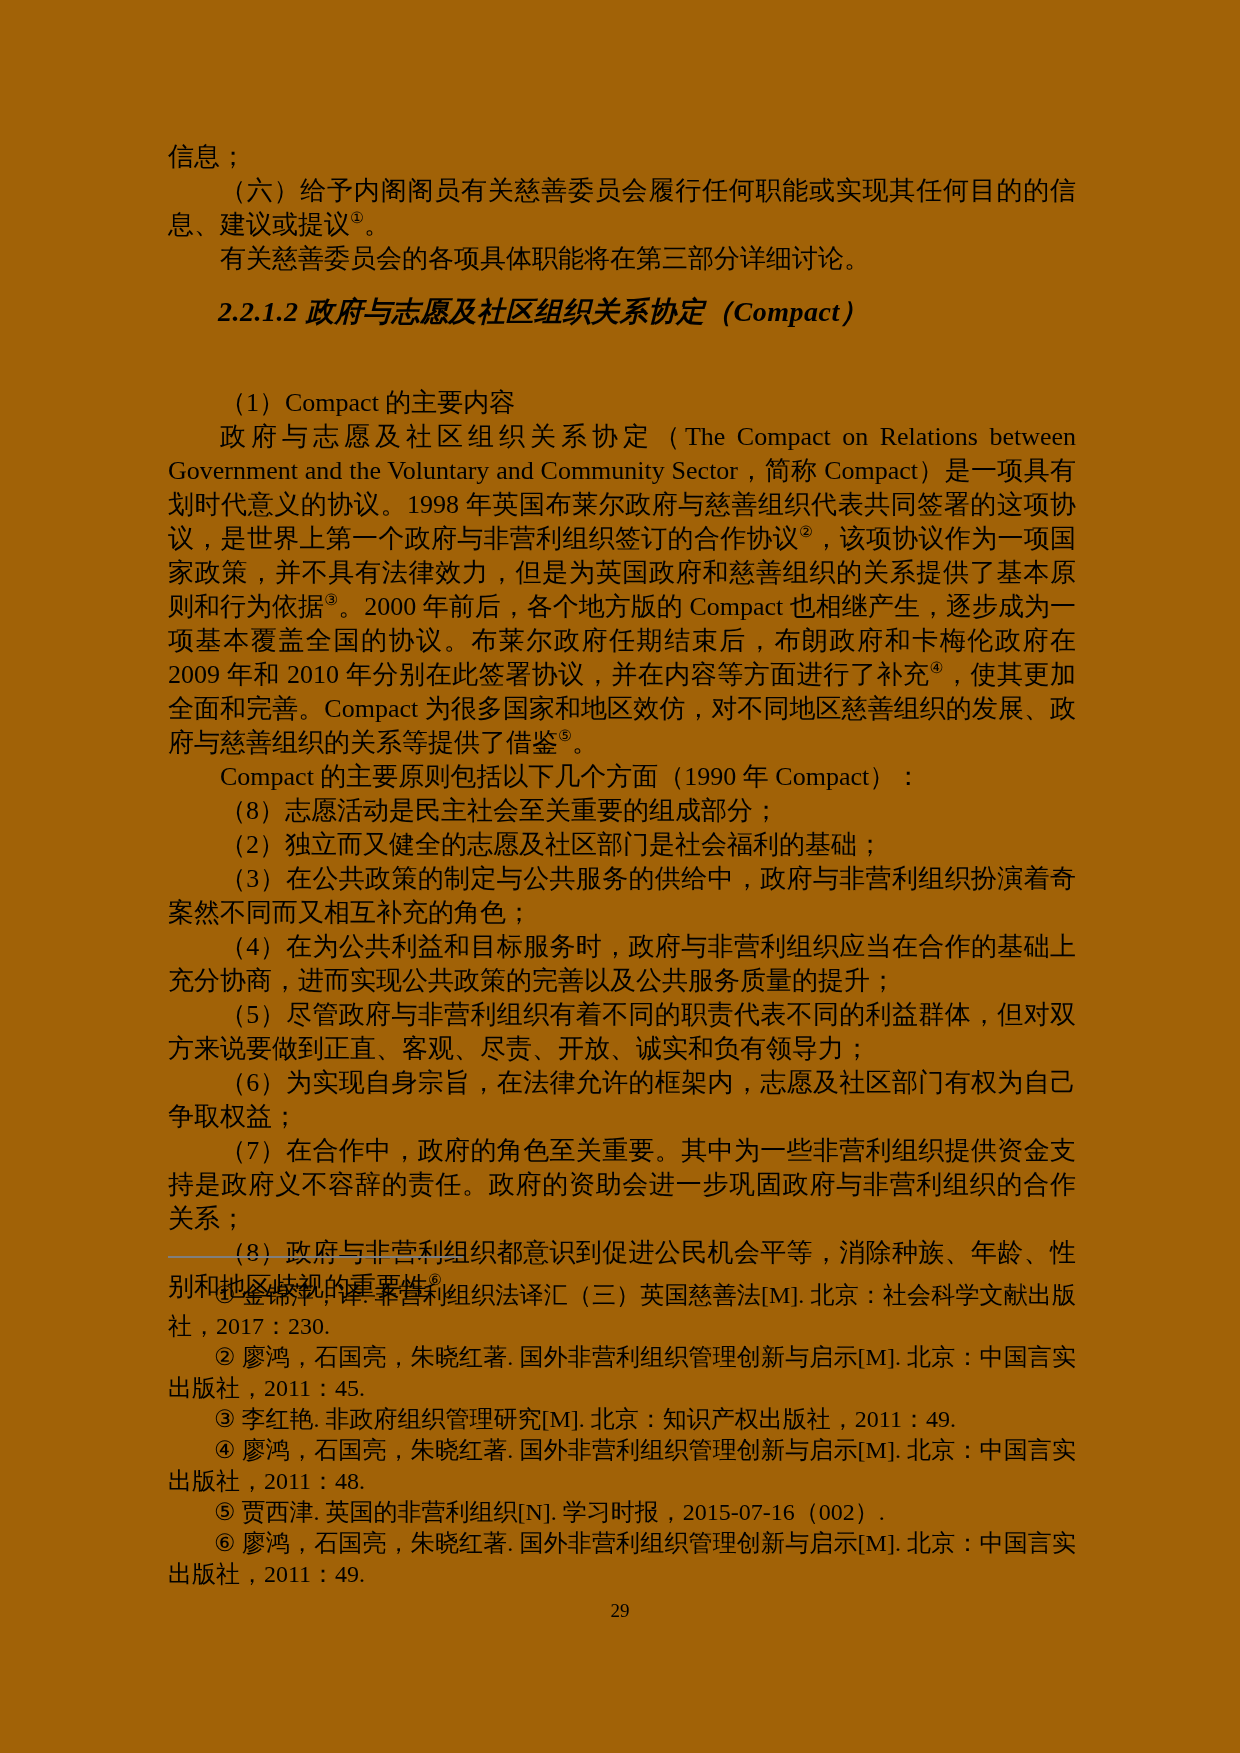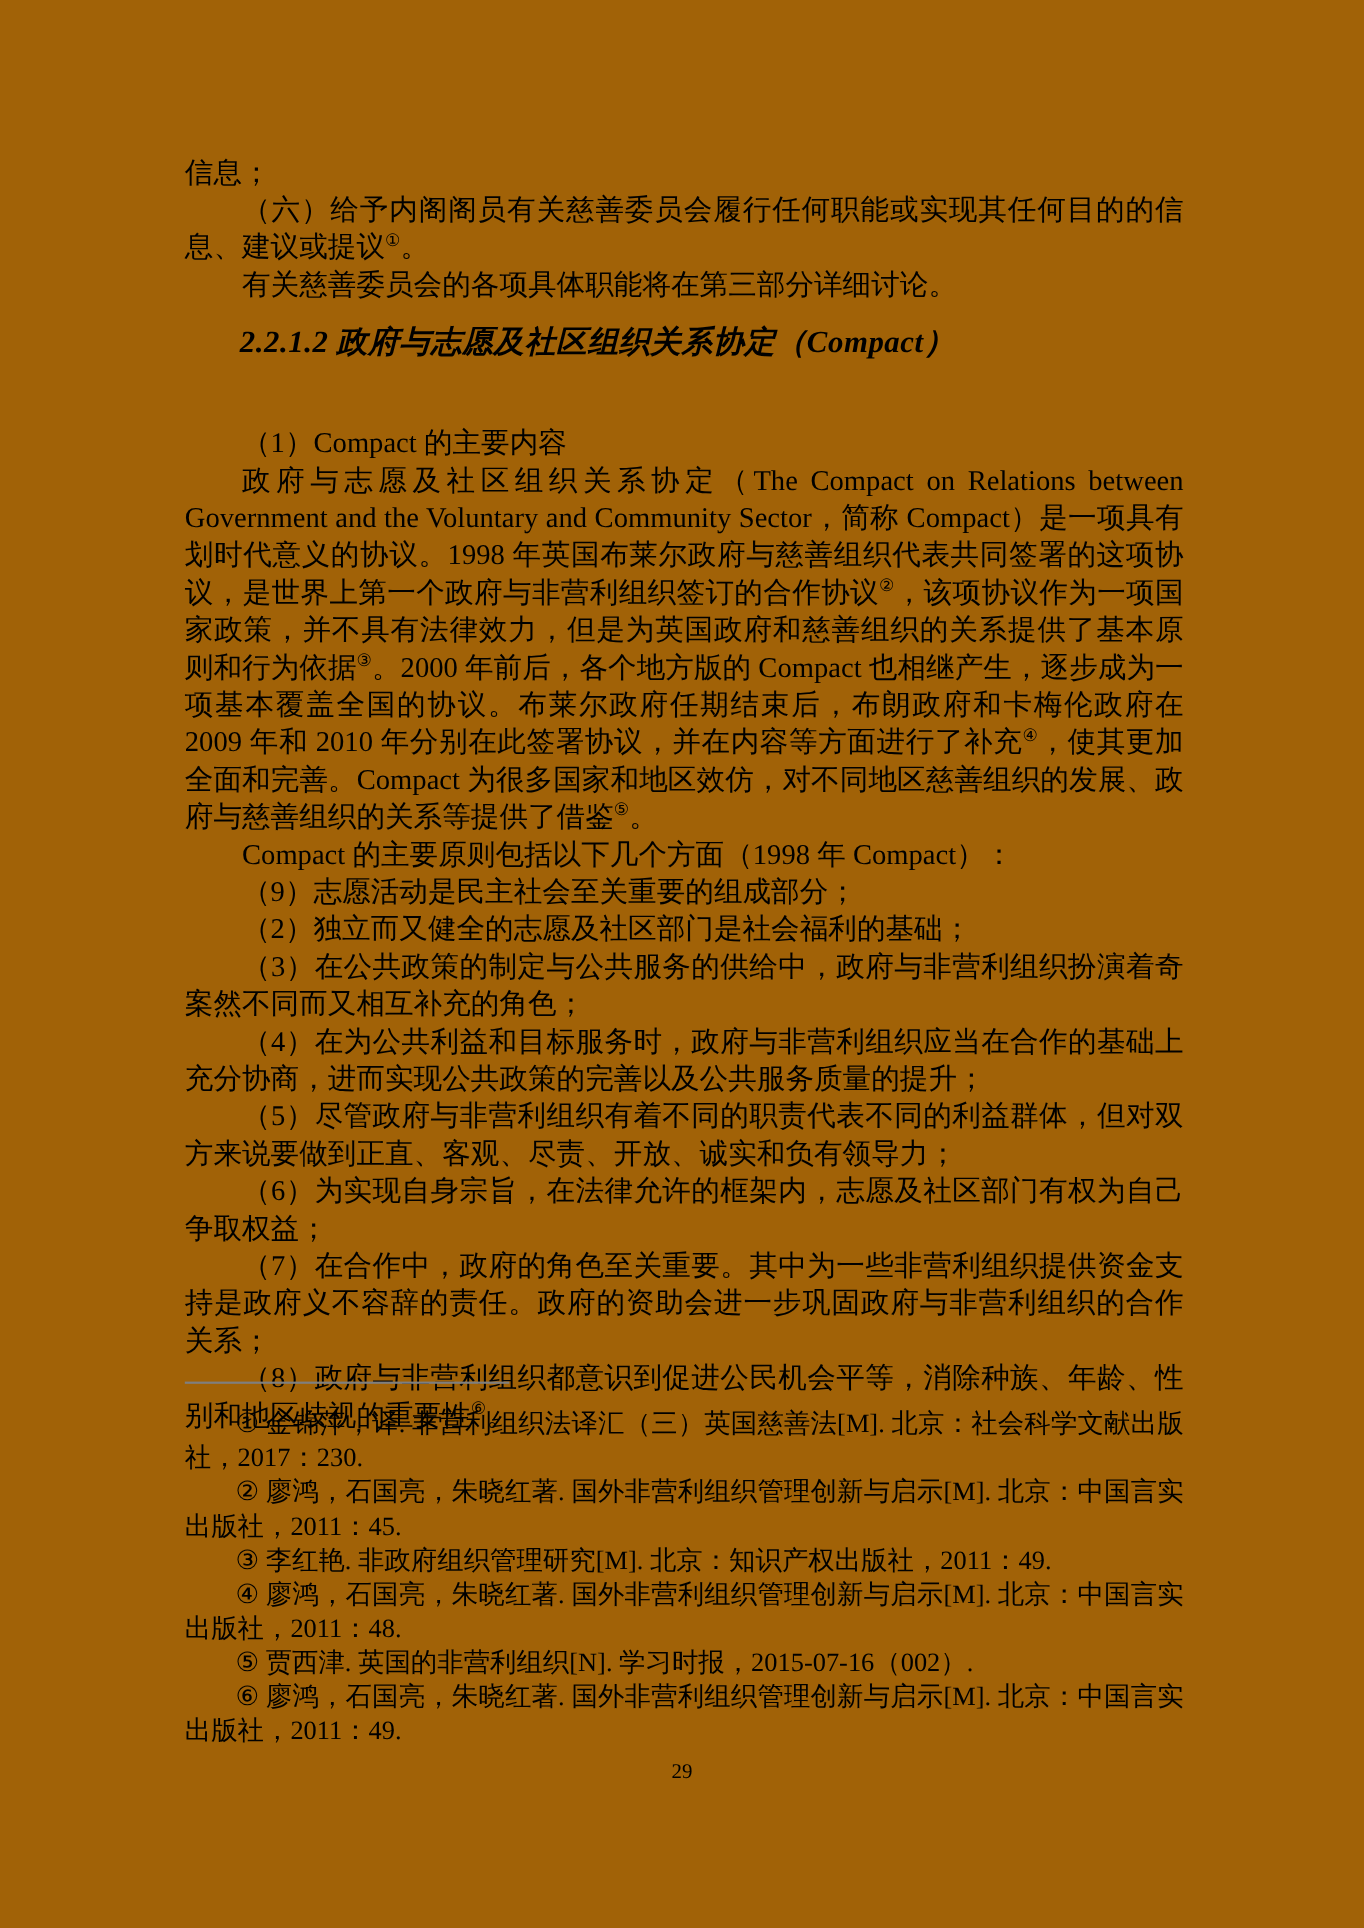--- a/index.html
+++ b/index.html
@@ -71,22 +71,22 @@
   <div class="body-text">
     <div id="opening">
         <p class="line">信息；</p>
         <p class="line indent">（六）给予内阁阁员有关慈善委员会履行任何职能或实现其任何目的的信息、建议或提议<sup>①</sup>。</p>
         <p class="line indent">有关慈善委员会的各项具体职能将在第三部分详细讨论。</p>
       </div>
     <h2 class="section-heading">2.2.1.2 政府与志愿及社区组织关系协定（Compact）</h2>
     <div id="paragraphs">
         <p class="line indent">（1）Compact 的主要内容</p>
         <p class="line indent">政府与志愿及社区组织关系协定（The Compact on Relations between Government and the Voluntary and Community Sector，简称 Compact）是一项具有划时代意义的协议。1998 年英国布莱尔政府与慈善组织代表共同签署的这项协议，是世界上第一个政府与非营利组织签订的合作协议<sup>②</sup>，该项协议作为一项国家政策，并不具有法律效力，但是为英国政府和慈善组织的关系提供了基本原则和行为依据<sup>③</sup>。2000 年前后，各个地方版的 Compact 也相继产生，逐步成为一项基本覆盖全国的协议。布莱尔政府任期结束后，布朗政府和卡梅伦政府在 2009 年和 2010 年分别在此签署协议，并在内容等方面进行了补充<sup>④</sup>，使其更加全面和完善。Compact 为很多国家和地区效仿，对不同地区慈善组织的发展、政府与慈善组织的关系等提供了借鉴<sup>⑤</sup>。</p>
-        <p class="line indent">Compact 的主要原则包括以下几个方面（1998 年 Compact）：</p>
-        <p class="line indent">（9）志愿活动是民主社会至关重要的组成部分；</p>
+        <p class="line indent">Compact 的主要原则包括以下几个方面（1990 年 Compact）：</p>
+        <p class="line indent">（8）志愿活动是民主社会至关重要的组成部分；</p>
         <p class="line indent">（2）独立而又健全的志愿及社区部门是社会福利的基础；</p>
         <p class="line indent">（3）在公共政策的制定与公共服务的供给中，政府与非营利组织扮演着奇案然不同而又相互补充的角色；</p>
         <p class="line indent">（4）在为公共利益和目标服务时，政府与非营利组织应当在合作的基础上充分协商，进而实现公共政策的完善以及公共服务质量的提升；</p>
         <p class="line indent">（5）尽管政府与非营利组织有着不同的职责代表不同的利益群体，但对双方来说要做到正直、客观、尽责、开放、诚实和负有领导力；</p>
         <p class="line indent">（6）为实现自身宗旨，在法律允许的框架内，志愿及社区部门有权为自己争取权益；</p>
         <p class="line indent">（7）在合作中，政府的角色至关重要。其中为一些非营利组织提供资金支持是政府义不容辞的责任。政府的资助会进一步巩固政府与非营利组织的合作关系；</p>
         <p class="line indent">（8）政府与非营利组织都意识到促进公民机会平等，消除种族、年龄、性别和地区歧视的重要性<sup>⑥</sup>。</p>
       </div>
   </div>
 

